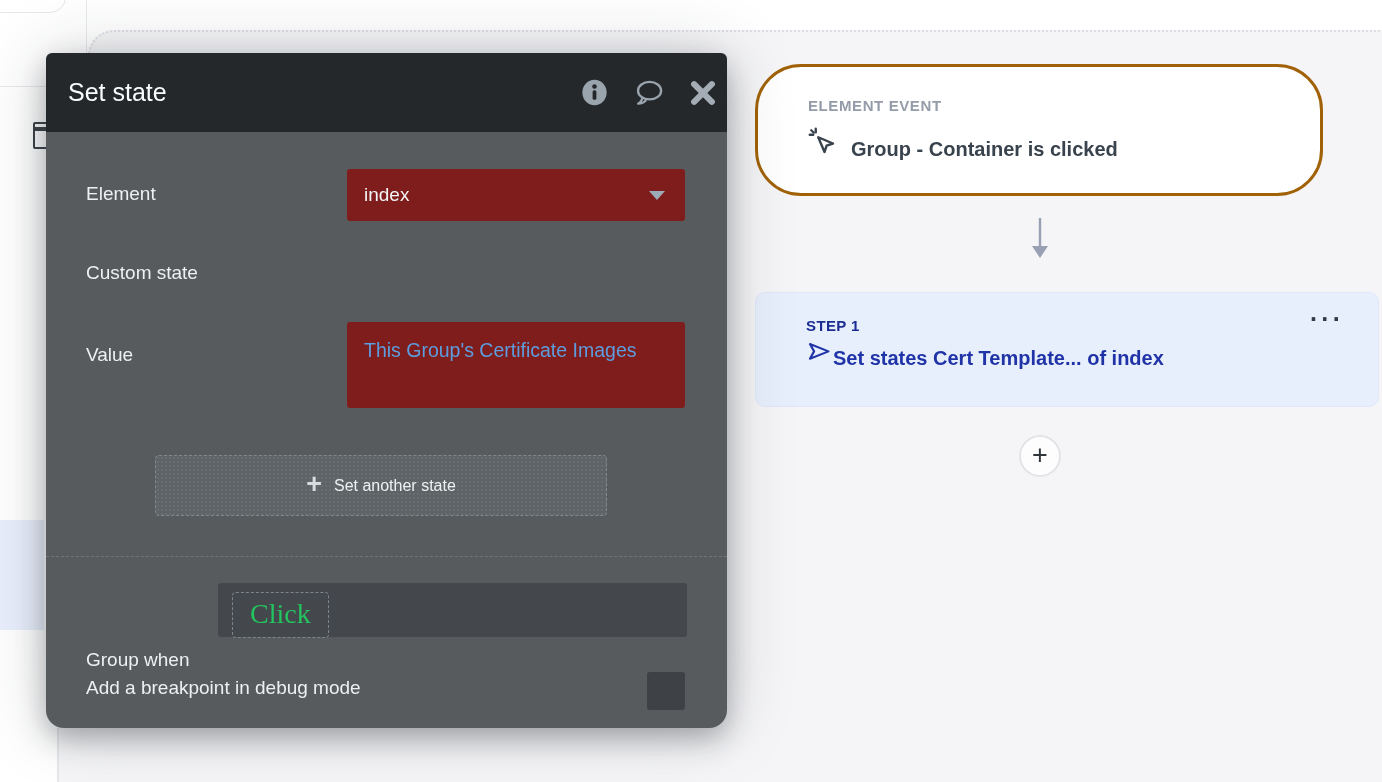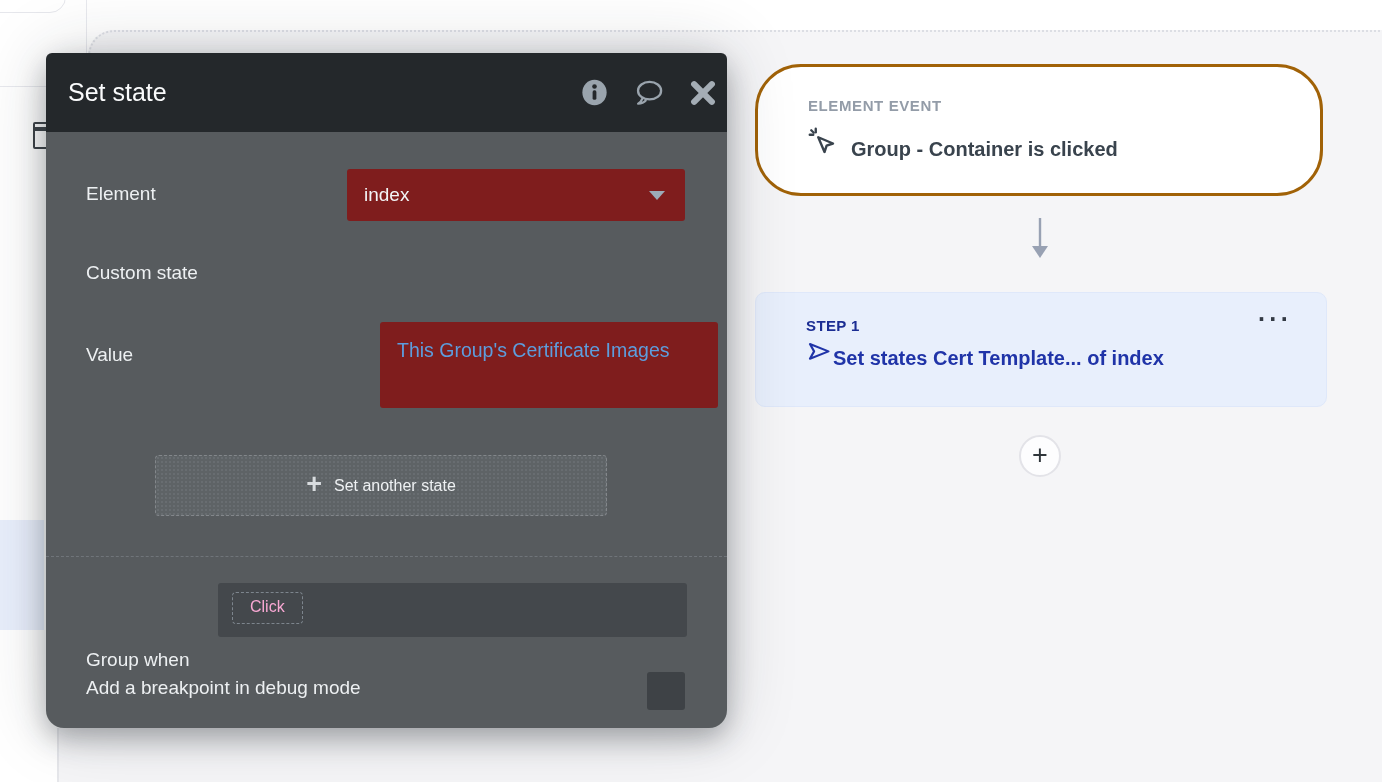--- a/index.html
+++ b/index.html
@@ -25,21 +25,21 @@
     border:2px dotted #dcdee4; border-radius:26px; z-index:1; }
 
   .event-card { left:755px; top:64px; width:568px; height:132px; background:#ffffff;
     border:3px solid #a16207; border-radius:46px; z-index:4; padding:30px 0 0 50px; cursor:pointer; }
   .event-kicker { font-size:15px; letter-spacing:0.6px; color:#939ca8; font-weight:600; }
   .event-title-row { display:flex; align-items:flex-end; gap:13px; margin-top:13px; }
   .event-title { font-size:20px; font-weight:700; color:#39434d; }
 
   .flow-arrow { left:1028px; top:216px; z-index:4; }
 
-  .step-card { left:755px; top:292px; width:572px; height:115px; background:#e8effc;
+  .step-card { left:755px; top:292px; width:624px; height:115px; background:#e8effc;
     border:1px solid #dfe8fa; border-radius:10px; z-index:4; padding:24px 0 0 50px; cursor:pointer; }
   .step-kicker { font-size:15px; font-weight:700; letter-spacing:0.4px; color:#1b2d93; }
   .step-title-row { display:flex; align-items:flex-end; margin-top:5px; }
   .step-title { font-size:20px; font-weight:700; color:#2034a8; }
   .step-menu { position:absolute; right:34px; top:12px; font-size:25px; font-weight:700;
     letter-spacing:3px; color:#333a44; cursor:pointer; }
 
   .add-step-btn { left:1019px; top:435px; width:42px; height:42px; border-radius:50%;
     background:#fdfdfe; border:2px solid #e3e3e8; z-index:4; color:#2f353a; font-size:27px;
     font-weight:300; text-align:center; line-height:37px; cursor:pointer; }
@@ -57,36 +57,36 @@
 
   .m-label { position:absolute; left:40px; font-size:19px; color:#edf0f2; }
   .m-field { position:absolute; left:301px; width:338px; background:#7f1d1d; border-radius:3px;
     cursor:pointer; }
   .m-field .txt { padding-left:17px; font-size:19px; color:#f2f4f6; line-height:52px;
     white-space:nowrap; overflow:hidden; }
   .caret { position:absolute; right:20px; top:50%; margin-top:-4px; width:0; height:0;
     border-left:8px solid transparent; border-right:8px solid transparent;
     border-top:9px solid #9cabb8; }
 
-  .value-box { top:269px; height:86px; cursor:text;margin-left:33px; }
+  .value-box { top:269px; height:86px; cursor:text; }
   .value-box .vtxt { padding:11px 16px 0 17px; font-size:19.5px; line-height:34px; color:#5d9ddd; }
 
   .set-another { position:absolute; left:109px; top:402px; width:452px; height:61px;
     background:#5e6366; border:1px dashed #83878b; border-radius:4px;
     background-image:radial-gradient(#686d71 1px, transparent 1px); background-size:4px 4px;
     display:flex; align-items:center; justify-content:center; gap:12px; cursor:pointer; }
   .set-another .plus { font-size:27px; font-weight:700; color:#d8dcdf; margin-top:-3px; }
   .set-another .lbl { font-size:16px; color:#eef1f3; }
 
   .m-divider { position:absolute; left:0; top:503px; width:100%; border-top:1px dashed #70757a; }
 
   .onlywhen-input { left:172px; top:530px; width:469px; height:54px; background:#44484c;
     border-radius:3px; cursor:text; }
   .click-chip { position:absolute; left:14px; top:9px; padding:5px 17px 7px;
-    border:1px dashed #7d858d; border-radius:4px; font-size:16px; color:#f9a8d4; cursor:pointer; }
+    border:1px dashed #7d858d; border-radius:4px; font-size:28px; color:#22c55e; cursor:pointer;font-family:Liberation Serif, serif; }
 
   .breakpoint-label { top:624px; }
   .m-checkbox { position:absolute; left:601px; top:619px; width:38px; height:38px;
     background:#3e4246; border-radius:3px; cursor:pointer; }
 </style>
 </head>
 <body>
 
 <div id="stage">
 

